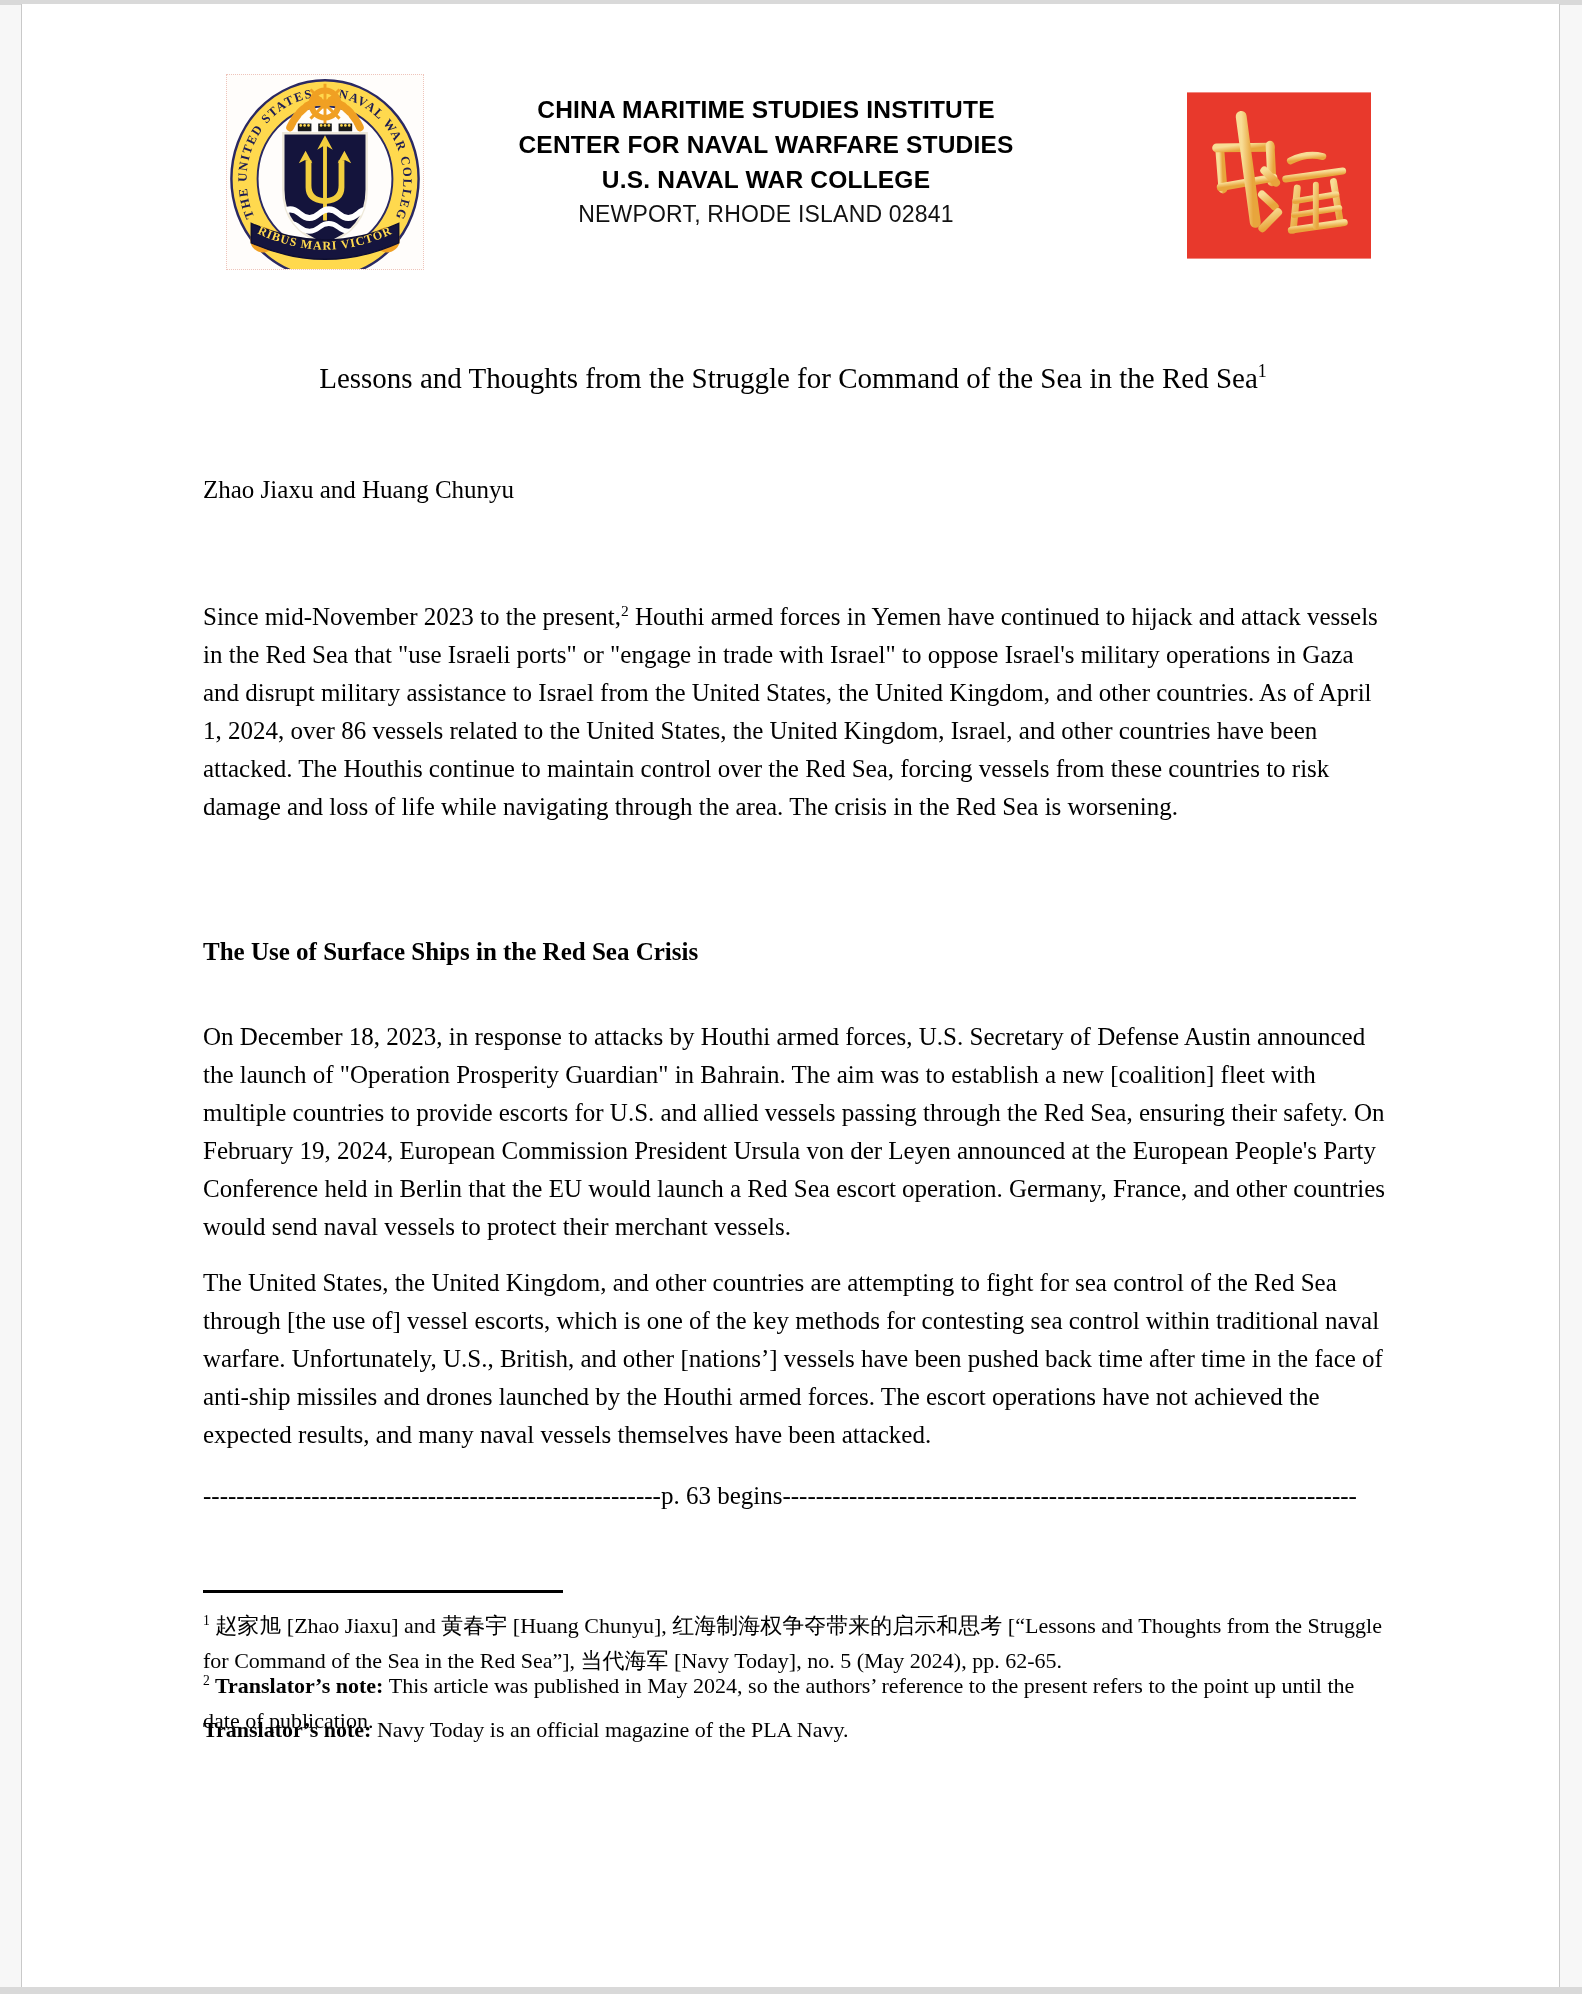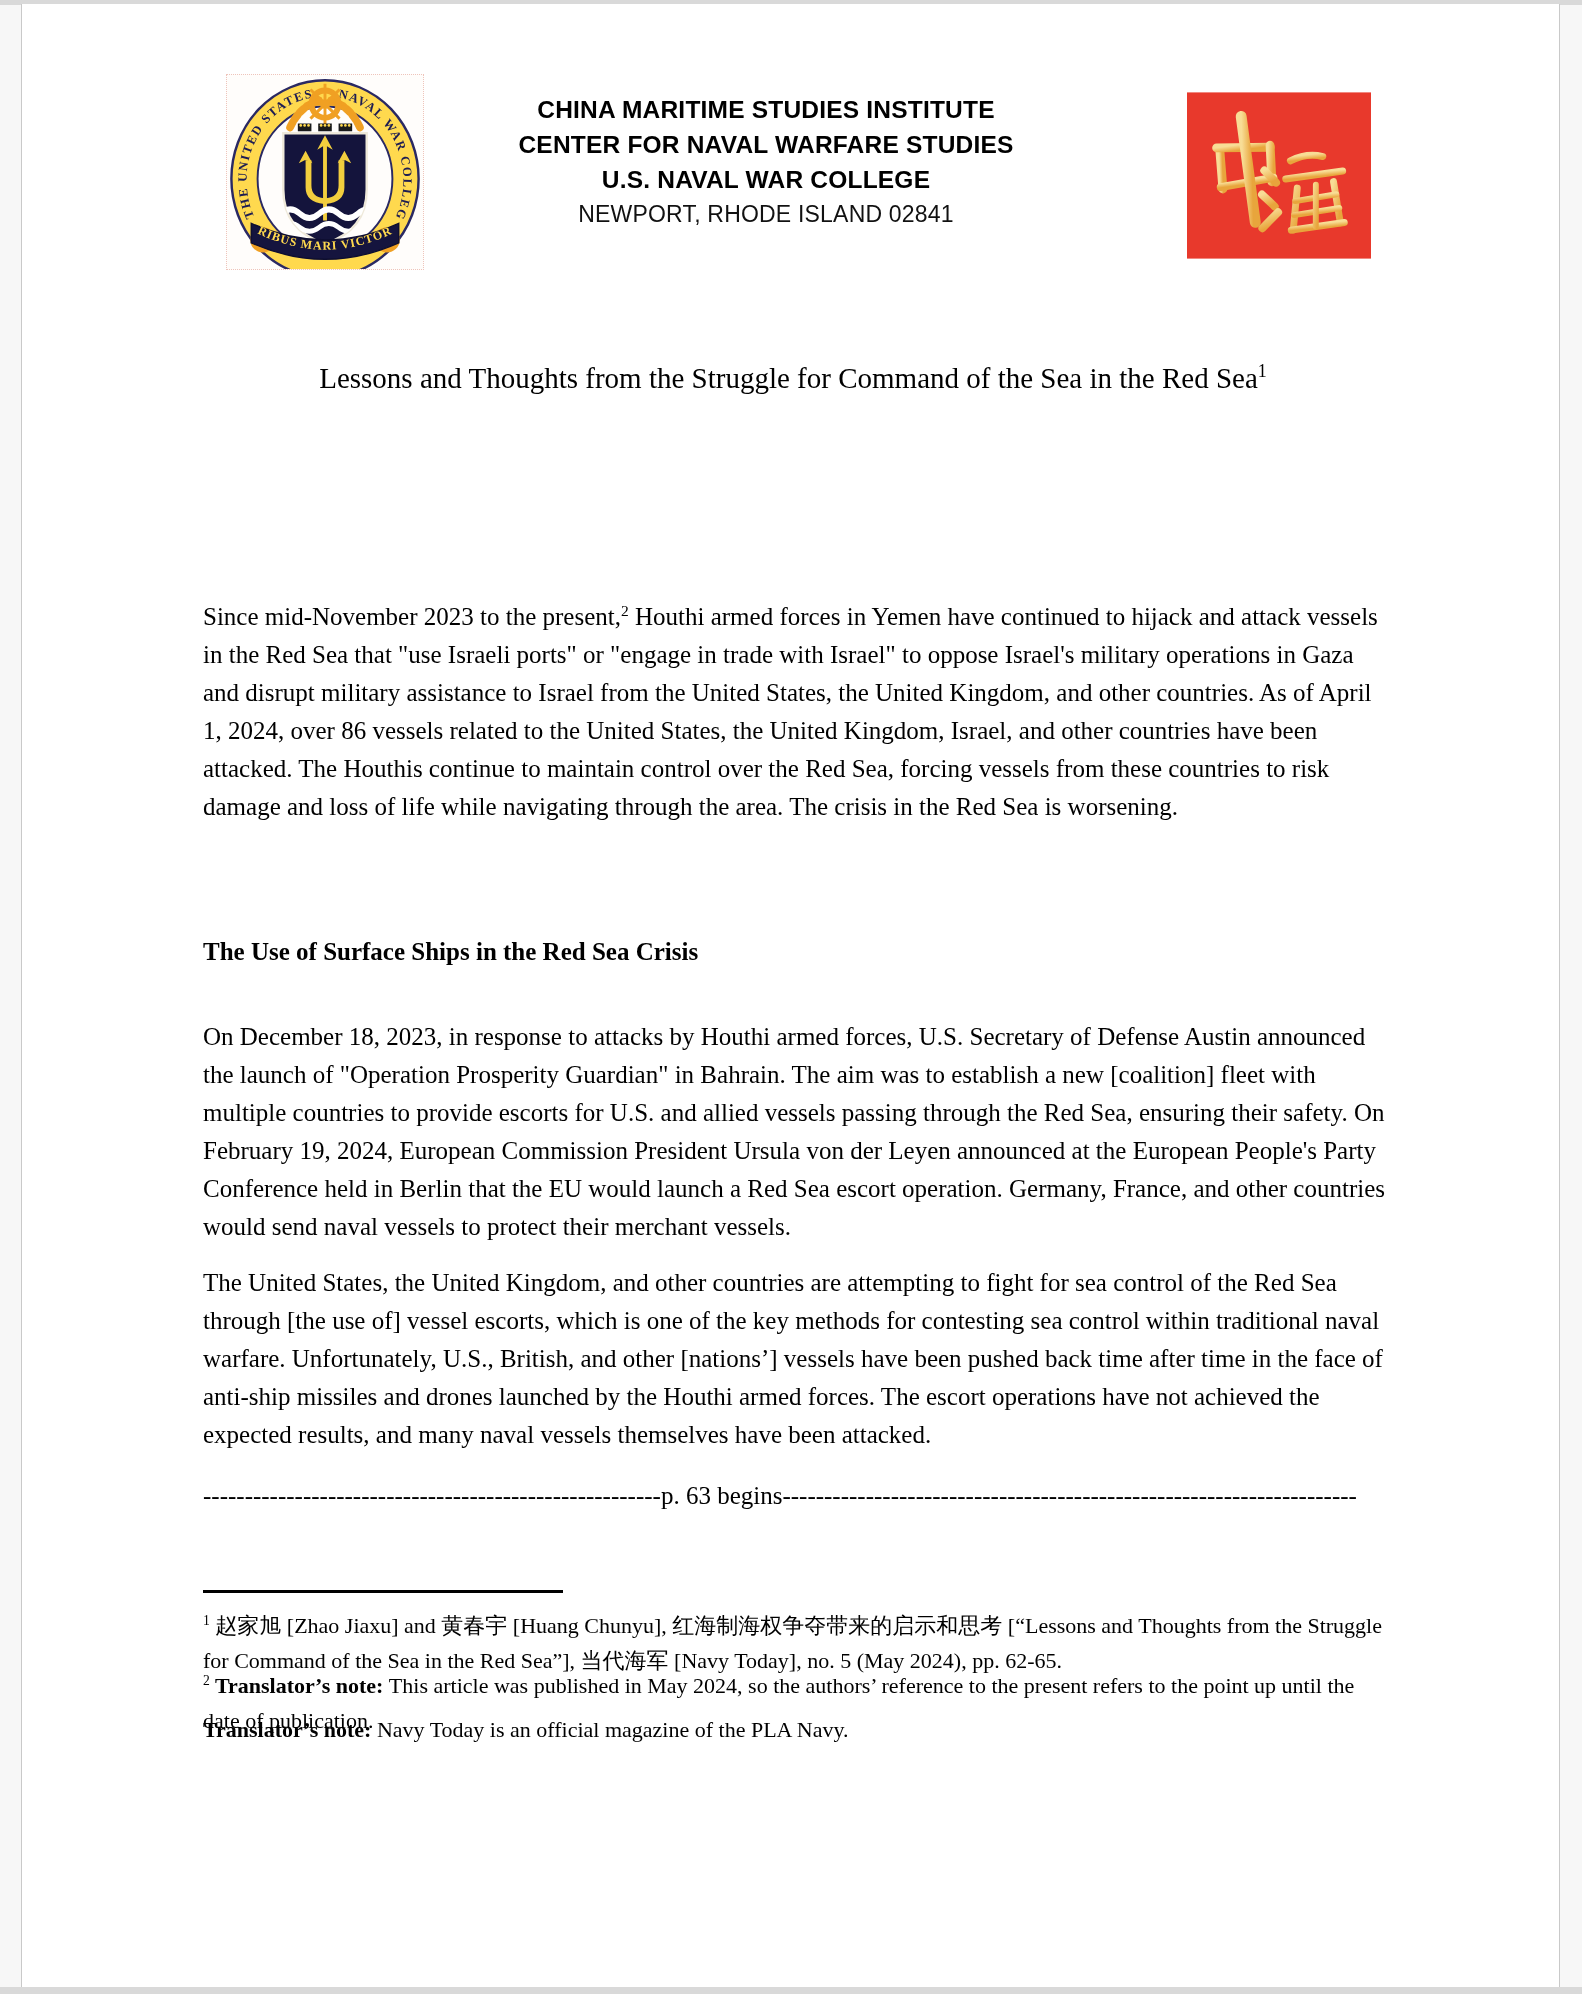--- a/index.html
+++ b/index.html
@@ -183,20 +183,21 @@
         <path d="M-13 5 L29 1" stroke-width="6"></path>
         <path d="M-15 19 L31 15" stroke-width="6"></path>
         <path d="M-19 34 L35 30" stroke-width="7"></path>
         <path d="M9 -10 L6 32" stroke-width="6"></path>
       </g>
     </svg>
   </div>
 
   <div class="abs title"><span>Lessons and Thoughts from the Struggle for Command of the Sea in the Red Sea</span><sup>1</sup></div>
 
+  <div class="abs authors">Zhao Jiaxu and Huang Chunyu</div>
 
   <div class="abs body-par p1"><span>Since mid-November 2023 to the present,</span><sup>2</sup><span> Houthi armed forces in Yemen have continued to hijack and attack vessels in the Red Sea that "use Israeli ports" or "engage in trade with Israel" to oppose Israel's military operations in Gaza and disrupt military assistance to Israel from the United States, the United Kingdom, and other countries. As of April 1, 2024, over 86 vessels related to the United States, the United Kingdom, Israel, and other countries have been attacked. The Houthis continue to maintain control over the Red Sea, forcing vessels from these countries to risk damage and loss of life while navigating through the area. The crisis in the Red Sea is worsening.</span></div>
 
   <div class="abs heading">The Use of Surface Ships in the Red Sea Crisis</div>
 
   <div class="abs body-par p2">On December 18, 2023, in response to attacks by Houthi armed forces, U.S. Secretary of Defense Austin announced the launch of "Operation Prosperity Guardian" in Bahrain. The aim was to establish a new [coalition] fleet with multiple countries to provide escorts for U.S. and allied vessels passing through the Red Sea, ensuring their safety. On February 19, 2024, European Commission President Ursula von der Leyen announced at the European People's Party Conference held in Berlin that the EU would launch a Red Sea escort operation. Germany, France, and other countries would send naval vessels to protect their merchant vessels.</div>
 
   <div class="abs body-par p3">The United States, the United Kingdom, and other countries are attempting to fight for sea control of the Red Sea through [the use of] vessel escorts, which is one of the key methods for contesting sea control within traditional naval warfare. Unfortunately, U.S., British, and other [nations’] vessels have been pushed back time after time in the face of anti-ship missiles and drones launched by the Houthi armed forces. The escort operations have not achieved the expected results, and many naval vessels themselves have been attacked.</div>
 
   <div class="abs pagebreak"><span>-------------------------------------------------------</span><span>p. 63 begins</span><span>---------------------------------------------------------------------</span></div>

